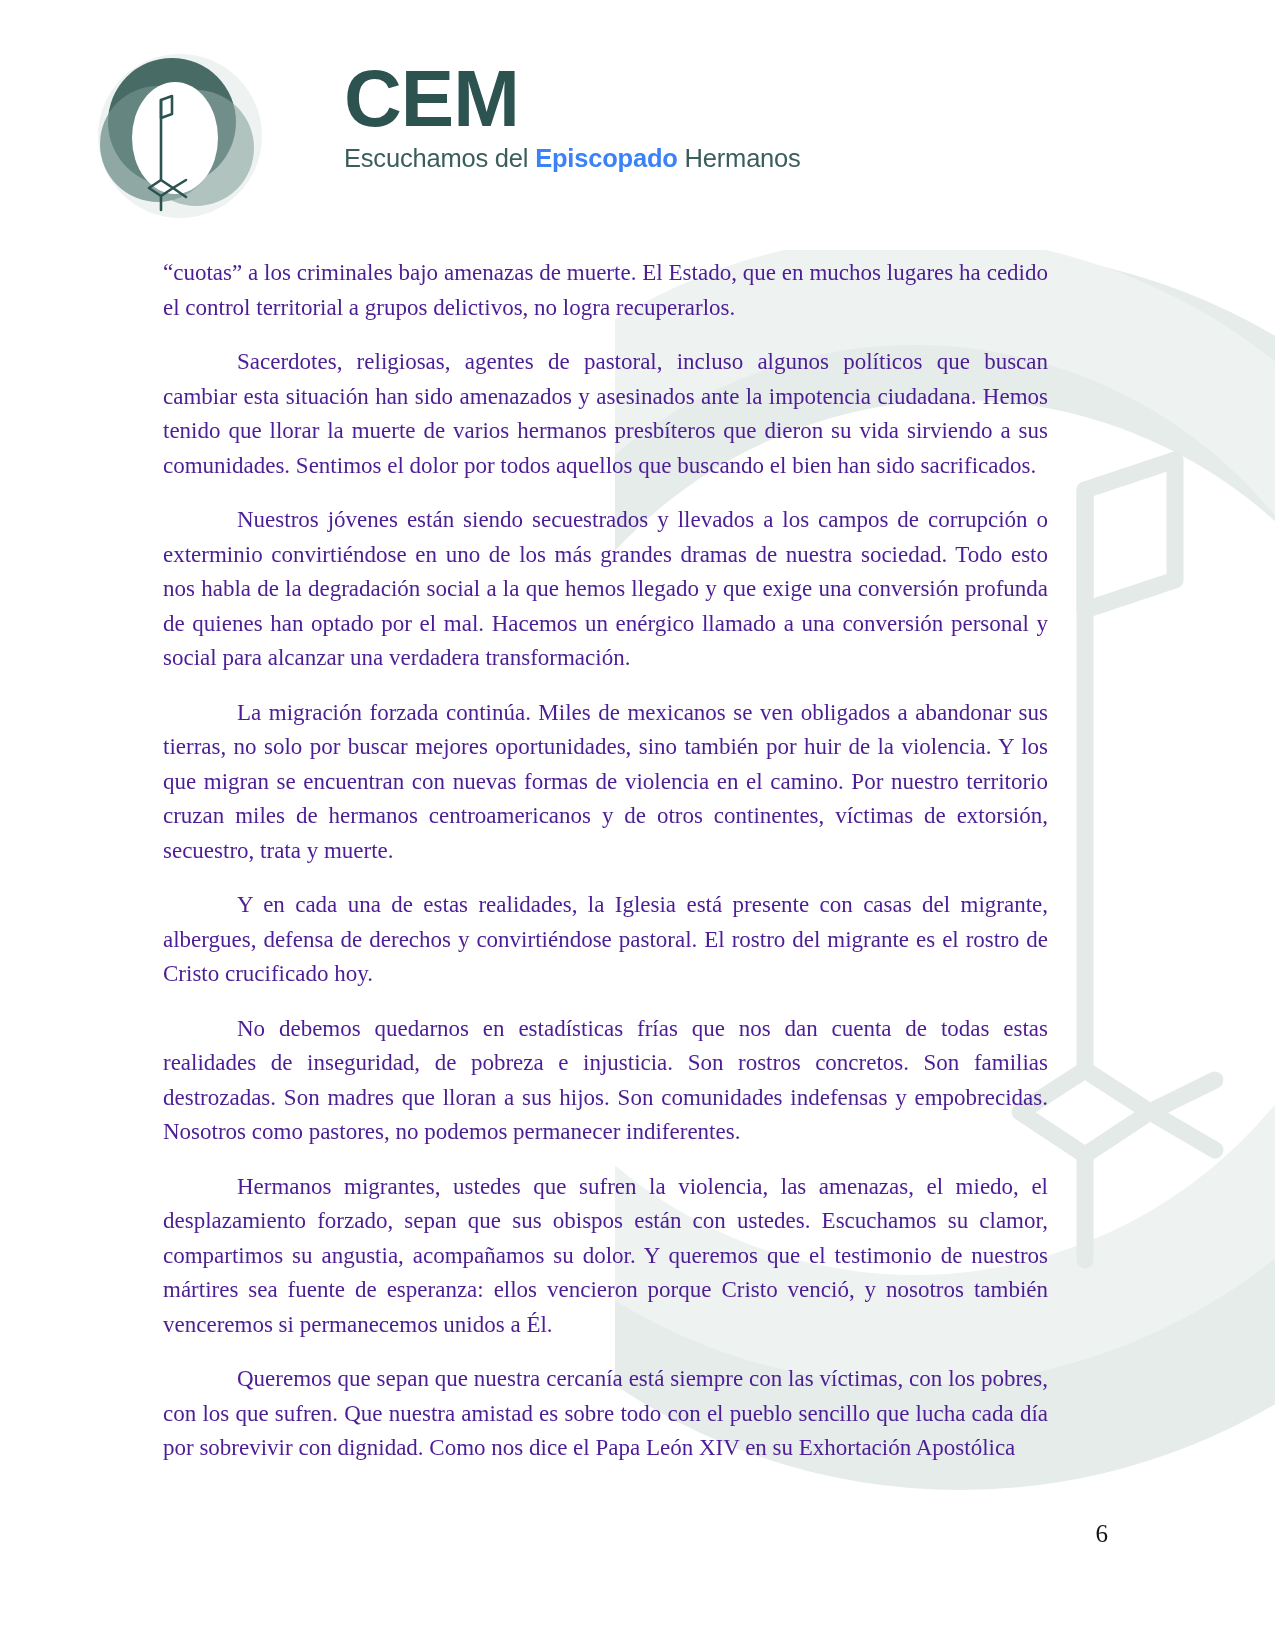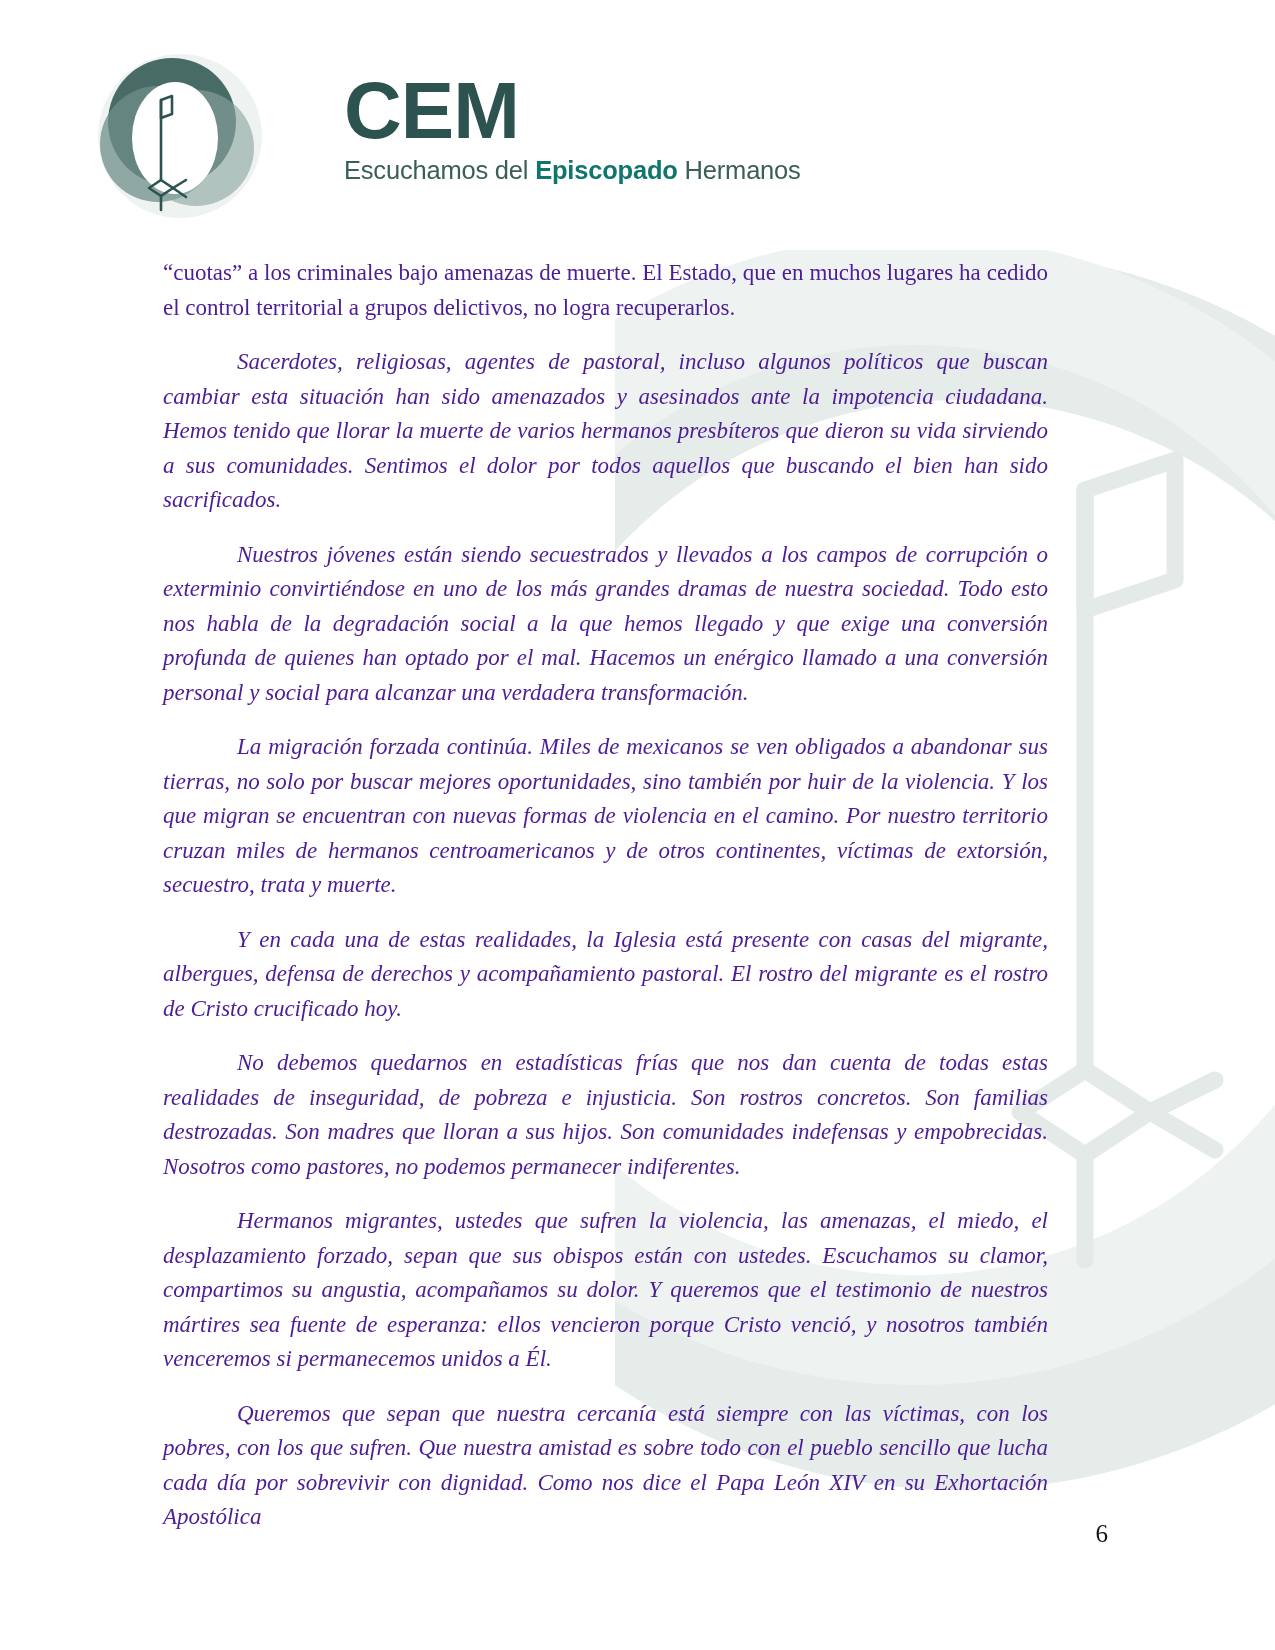--- a/index.html
+++ b/index.html
@@ -43,60 +43,60 @@
     left: 0;
     top: 0;
     width: 168px;
     height: 168px;
   }
   .logo-mark svg { width: 100%; height: 100%; display: block; }
 
   .logo-text {
     position: absolute;
     left: 248px;
-    top: 22px;
+    top: 10px;
     width: 400px;
   }
   .logo-cem {
     font-family: "Liberation Sans", "DejaVu Sans", sans-serif;
     font-weight: 700;
     font-size: 80px;
     line-height: 0.92;
     letter-spacing: -1px;
     color: #2d5350;
     margin: 0;
   }
   .logo-tagline {
     font-family: "Liberation Sans", "DejaVu Sans", sans-serif;
     font-size: 25.5px;
     color: #3a5e5a;
     margin: 8px 0 0 0;
     letter-spacing: -0.2px;
     white-space: nowrap;
   }
-  .logo-tagline b { font-weight: 700; color: #0f766e; }
+  .logo-tagline b { font-weight: 700; color: #3b82f6; }
 
   
   .content {
     position: absolute;
     left: 163px;
     top: 248px;
     width: 885px;
     z-index: 2;
   }
   .para {
     margin: 8px 0 20px 0;
     font-size: 23px;
     line-height: 1.50;
     text-align: justify;
     text-justify: inter-word;
     color: #4c1d95;
     font-family: "Liberation Serif", "DejaVu Serif", serif;
   }
-  .para.indent { text-indent: 74px; font-style: italic; }
+  .para.indent { text-indent: 74px; }
   .para.no-indent { text-indent: 0; }
 
   
   .page-number {
     position: absolute;
     left: 0;
     top: 1520px;
     width: 1108px;
     text-align: right;
     font-size: 25px;
@@ -164,21 +164,21 @@
     </div>
 
   </div>
 
   <div class="content">
 
     <p class="para no-indent">“cuotas” a los criminales bajo amenazas de muerte. El Estado, que en muchos lugares ha cedido el control territorial a grupos delictivos, no logra recuperarlos.</p>
     <p class="para indent">Sacerdotes, religiosas, agentes de pastoral, incluso algunos políticos que buscan cambiar esta situación han sido amenazados y asesinados ante la impotencia ciudadana. Hemos tenido que llorar la muerte de varios hermanos presbíteros que dieron su vida sirviendo a sus comunidades. Sentimos el dolor por todos aquellos que buscando el bien han sido sacrificados.</p>
     <p class="para indent">Nuestros jóvenes están siendo secuestrados y llevados a los campos de corrupción o exterminio convirtiéndose en uno de los más grandes dramas de nuestra sociedad. Todo esto nos habla de la degradación social a la que hemos llegado y que exige una conversión profunda de quienes han optado por el mal. Hacemos un enérgico llamado a una conversión personal y social para alcanzar una verdadera transformación.</p>
     <p class="para indent">La migración forzada continúa. Miles de mexicanos se ven obligados a abandonar sus tierras, no solo por buscar mejores oportunidades, sino también por huir de la violencia. Y los que migran se encuentran con nuevas formas de violencia en el camino. Por nuestro territorio cruzan miles de hermanos centroamericanos y de otros continentes, víctimas de extorsión, secuestro, trata y muerte.</p>
-    <p class="para indent">Y en cada una de estas realidades, la Iglesia está presente con casas del migrante, albergues, defensa de derechos y acompañamiento pastoral. El rostro del migrante es el rostro de Cristo crucificado hoy.</p>
+    <p class="para indent">Y en cada una de estas realidades, la Iglesia está presente con casas del migrante, albergues, defensa de derechos y convirtiéndose pastoral. El rostro del migrante es el rostro de Cristo crucificado hoy.</p>
     <p class="para indent">No debemos quedarnos en estadísticas frías que nos dan cuenta de todas estas realidades de inseguridad, de pobreza e injusticia. Son rostros concretos. Son familias destrozadas. Son madres que lloran a sus hijos. Son comunidades indefensas y empobrecidas. Nosotros como pastores, no podemos permanecer indiferentes.</p>
     <p class="para indent">Hermanos migrantes, ustedes que sufren la violencia, las amenazas, el miedo, el desplazamiento forzado, sepan que sus obispos están con ustedes. Escuchamos su clamor, compartimos su angustia, acompañamos su dolor. Y queremos que el testimonio de nuestros mártires sea fuente de esperanza: ellos vencieron porque Cristo venció, y nosotros también venceremos si permanecemos unidos a Él.</p>
 
     <p class="para indent"><span>Queremos que sepan que nuestra cercanía está siempre con las víctimas, con los pobres, con los que sufren. Que nuestra amistad es sobre todo con el pueblo sencillo que lucha cada día por sobrevivir con dignidad. Como nos dice el Papa León XIV en su Exhortación Apostólica </span></p>
 
   </div>
 
   <div class="page-number">6</div>
 
 </div>

